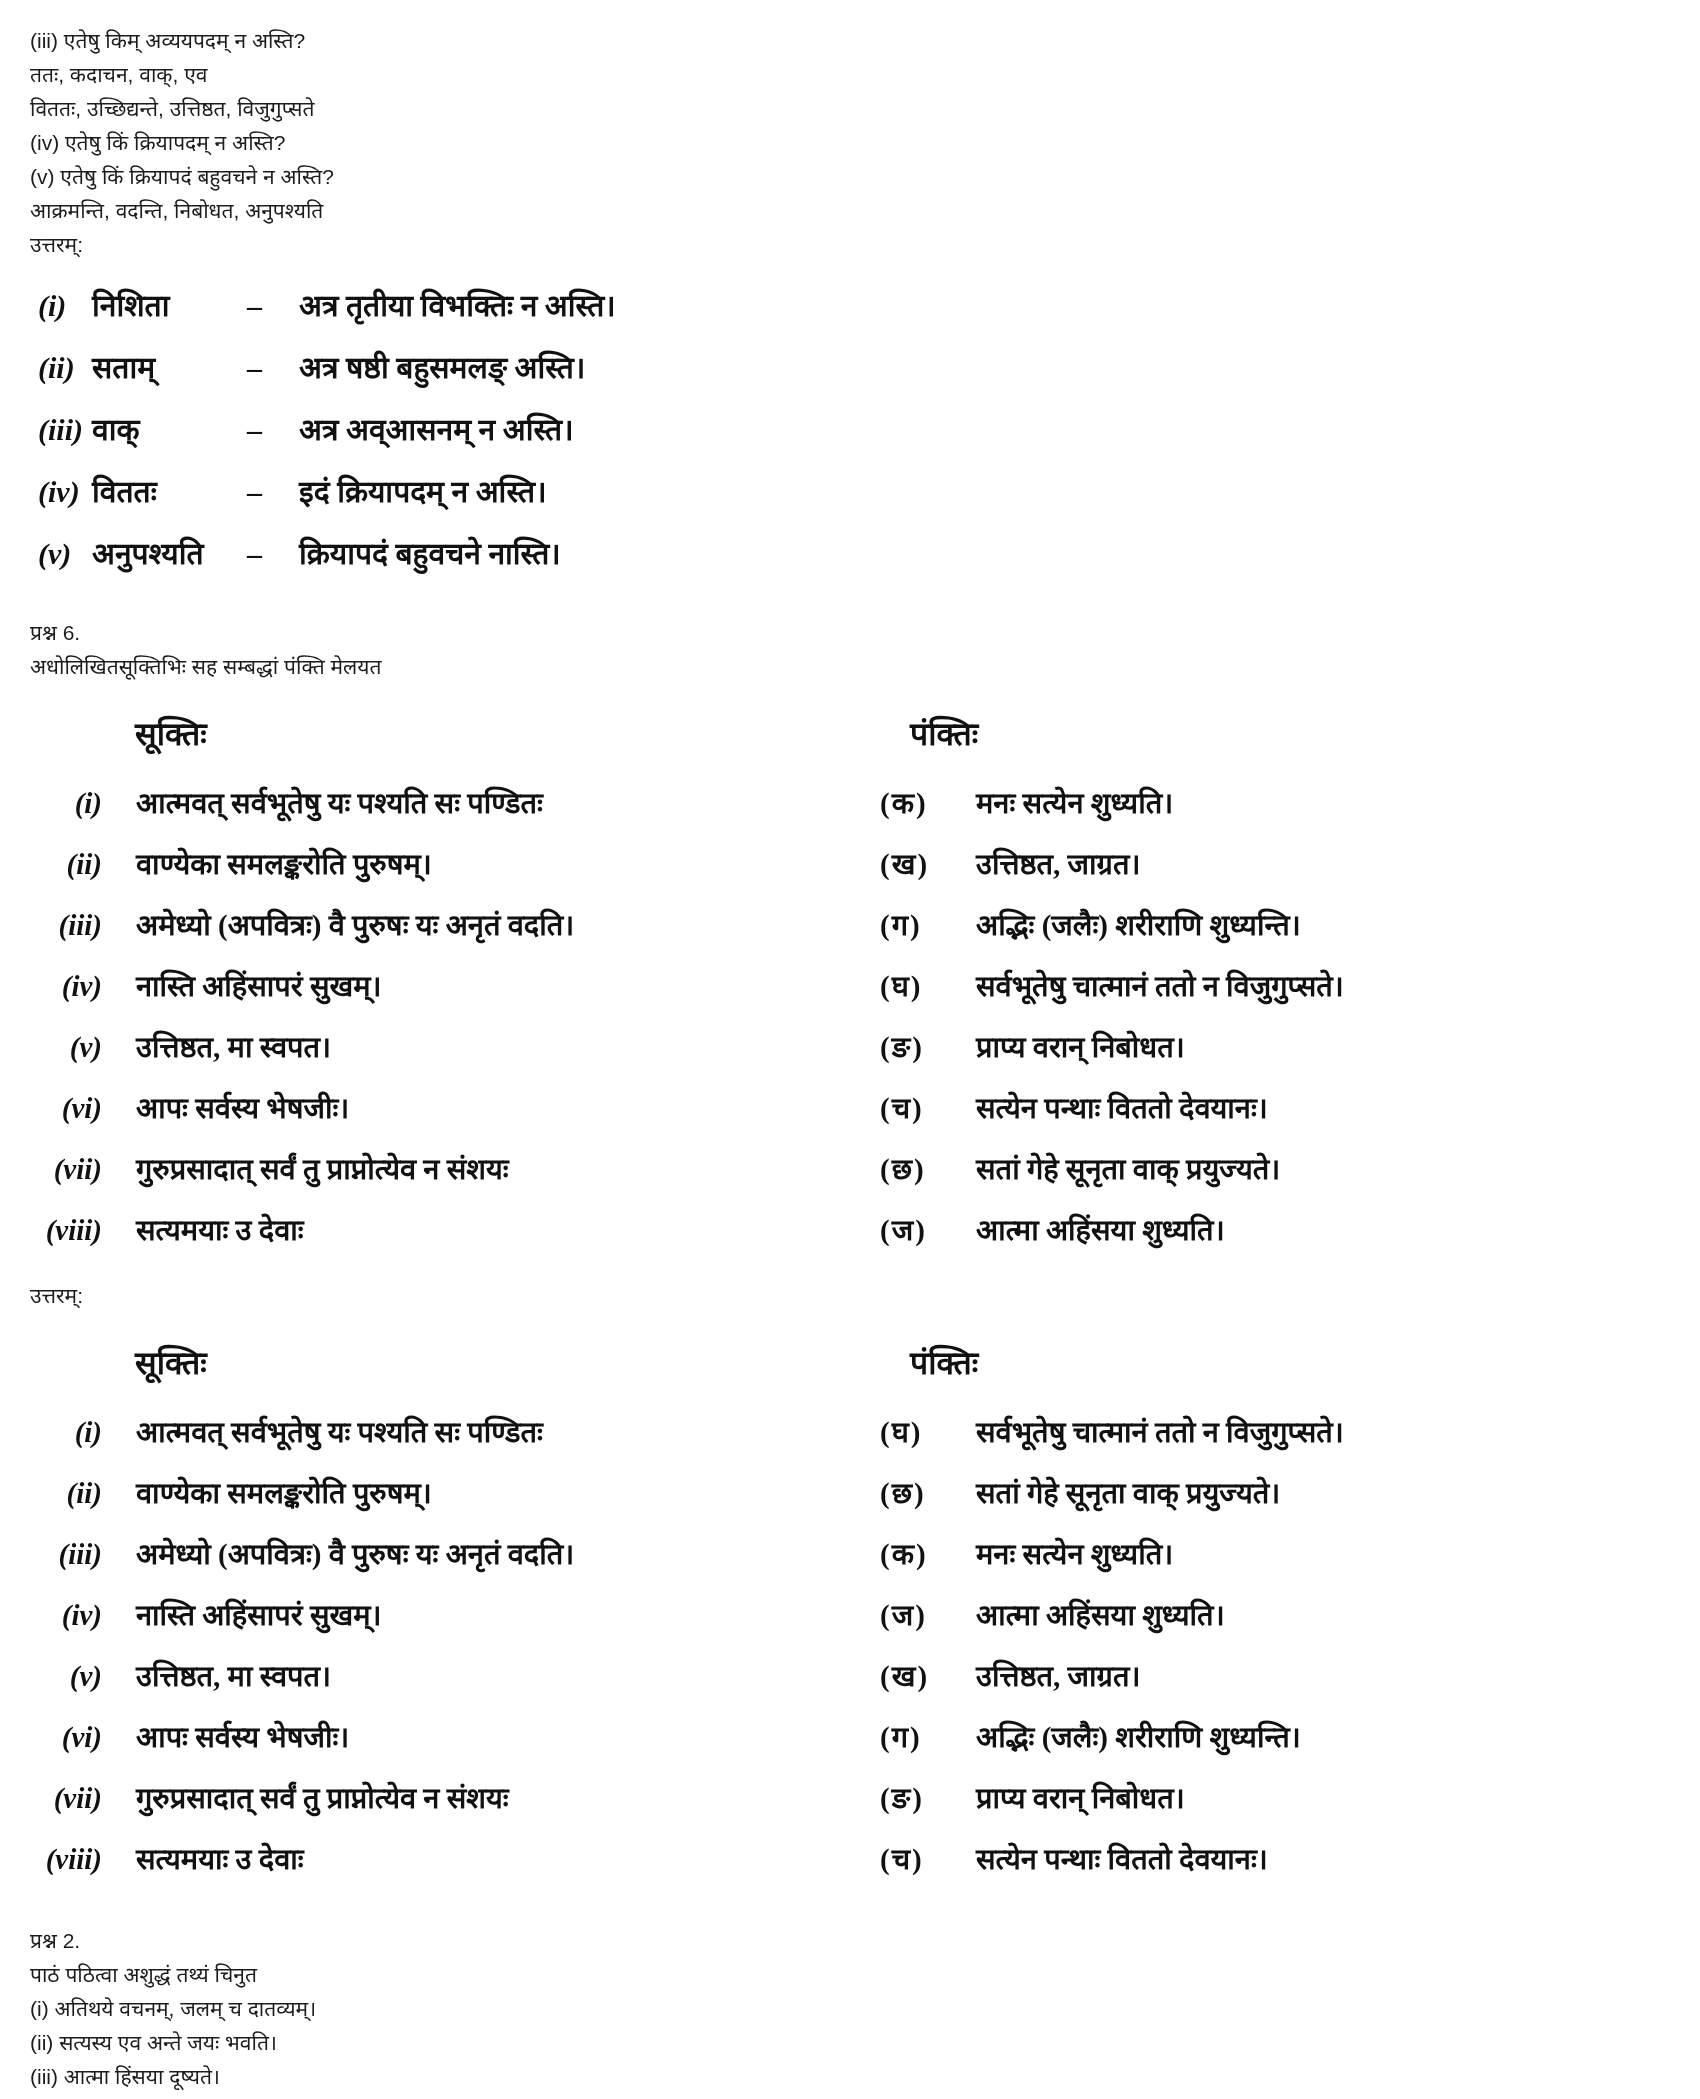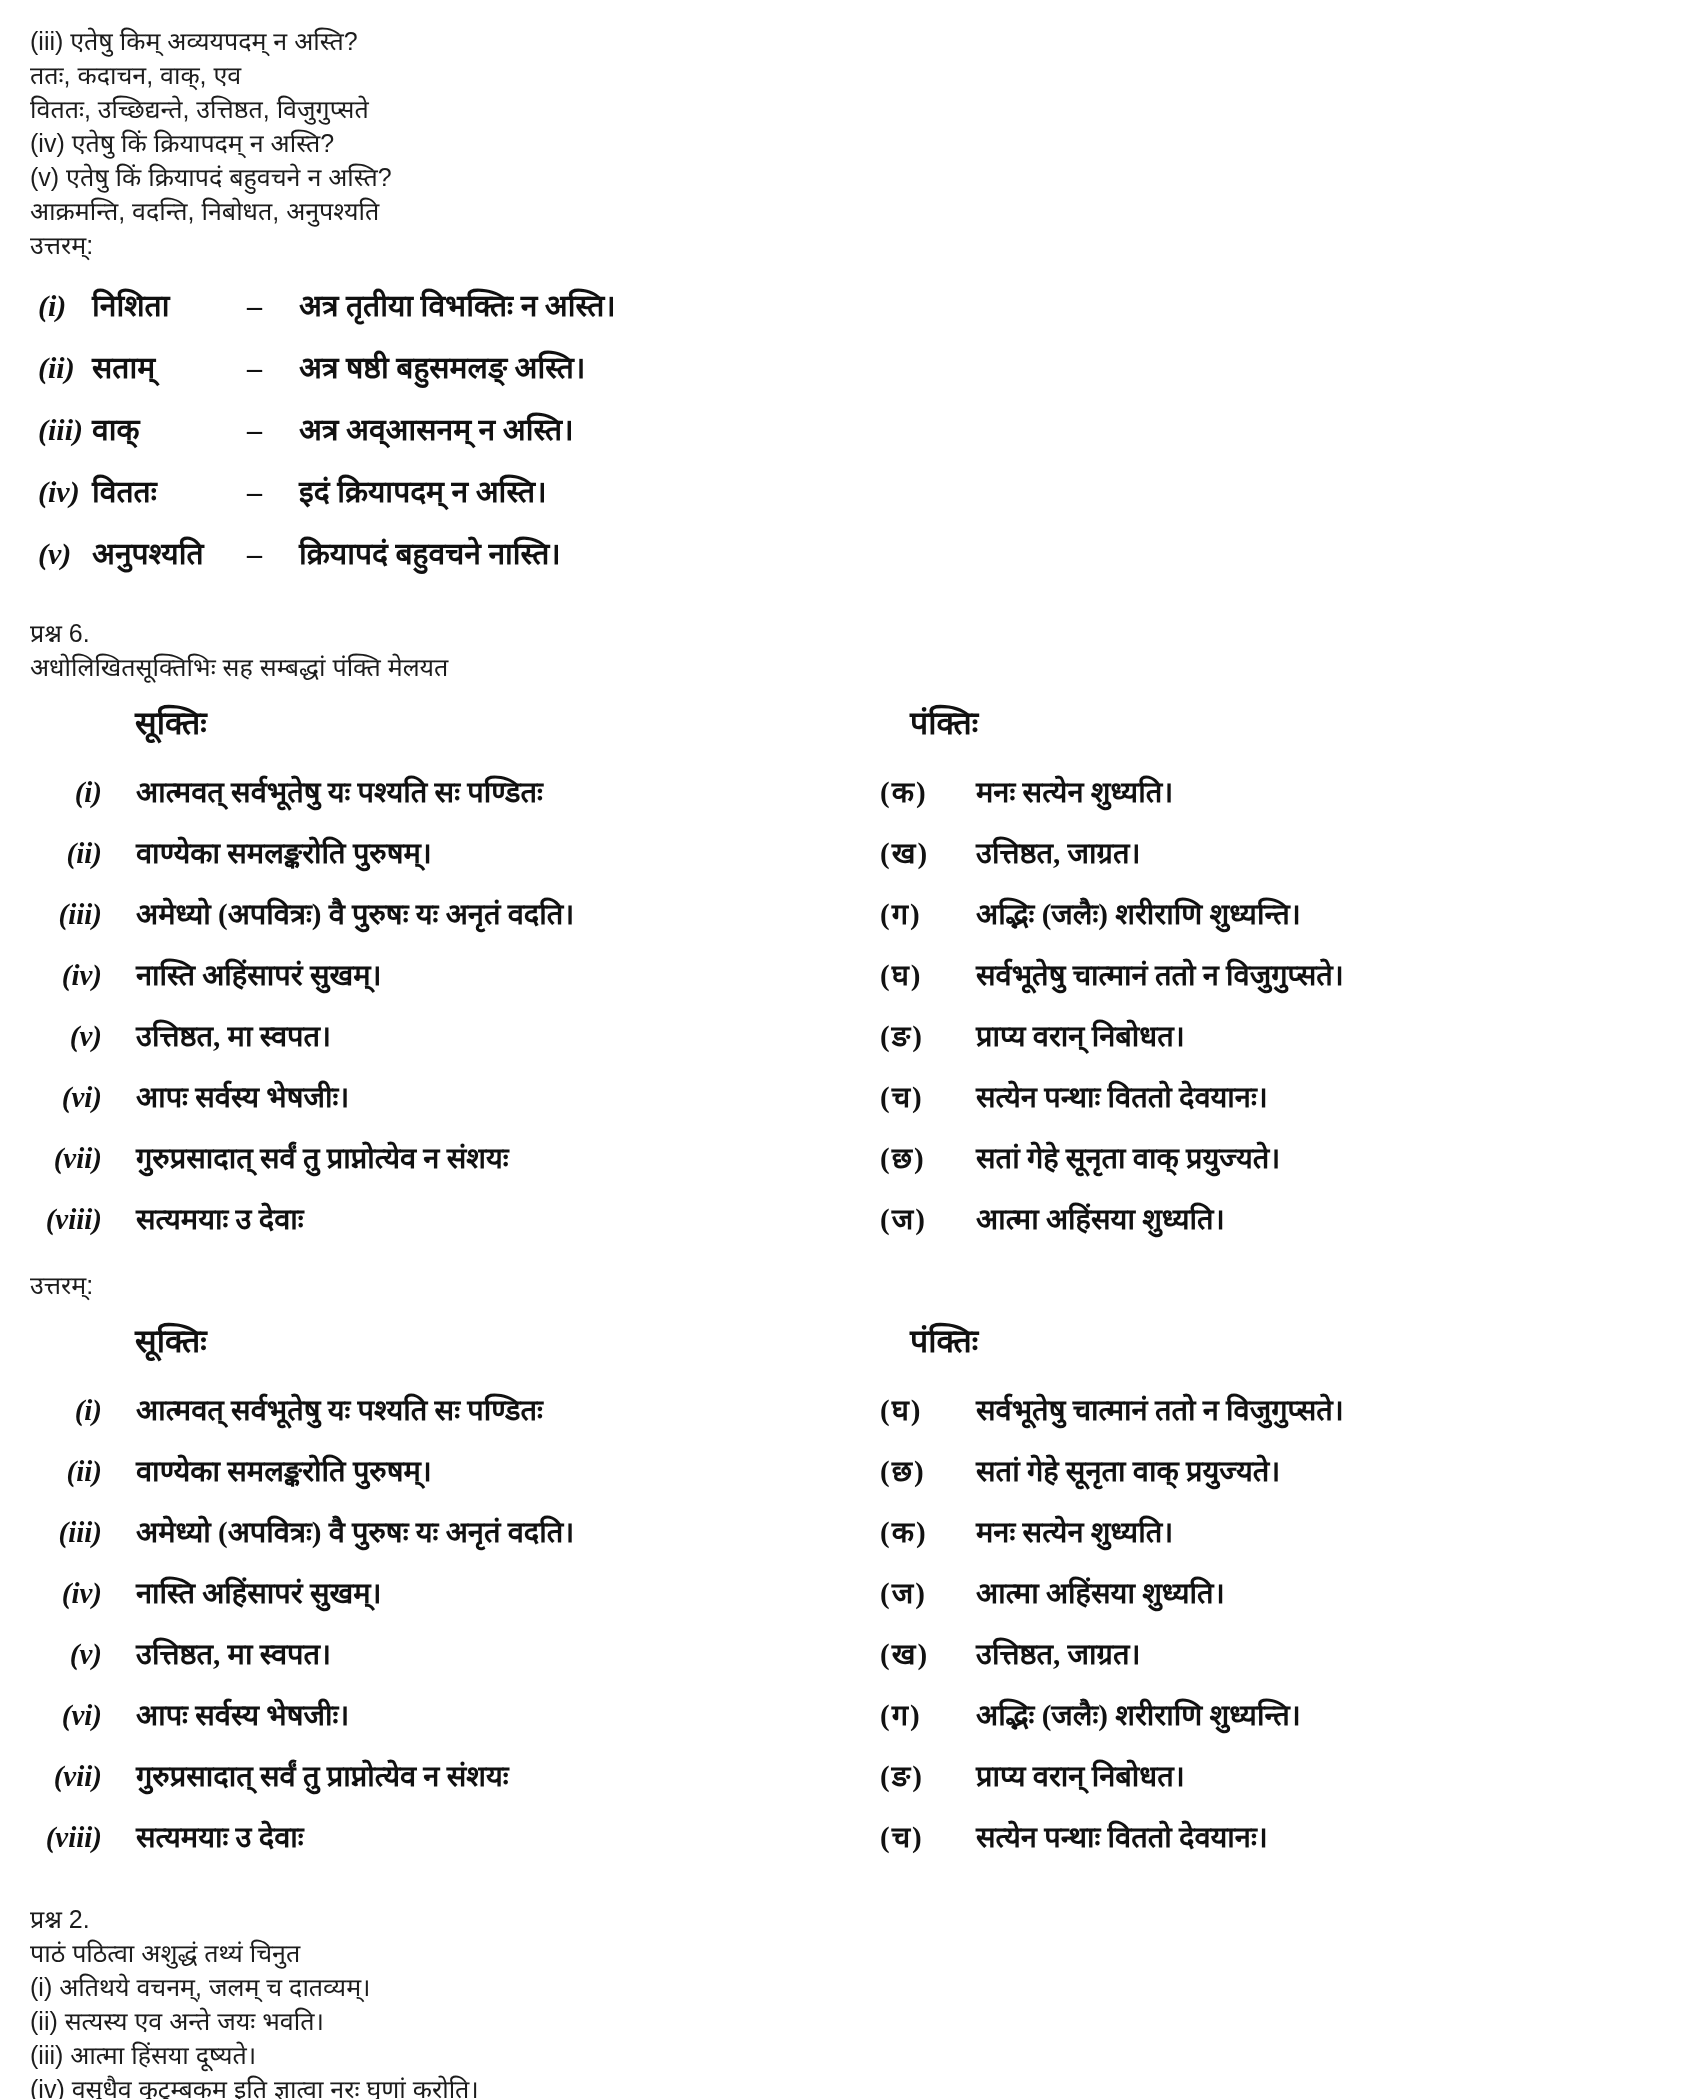--- a/index.html
+++ b/index.html
@@ -5,42 +5,42 @@
   html,body{margin:0;padding:0;background:#ffffff;}
   body{
     width:1700px;height:2099px;
     color:#161616;
     font-family:"Liberation Sans", sans-serif;
     overflow:hidden;
   }
   .page{padding:24px 30px 0 30px;}
 
   
-  .plain{font-size:25px;line-height:34px;font-weight:400;color:#1c1c1c;}
+  .plain{font-size:21px;line-height:34px;font-weight:400;color:#1c1c1c;}
 
   
   .ans-list{margin-top:14px;}
   .ans-row{
     display:grid;
     grid-template-columns:62px 155px 48px 1fr;
     align-items:baseline;
     height:40px;
     margin-top:22px;
     font-family:"Liberation Serif", serif;
     font-weight:700;
     font-size:30px;
     color:#111;
   }
   .ans-row .num{font-style:italic;text-align:left;padding-left:8px;}
   .ans-row .dash{text-align:left;}
   .ans-row .expl{padding-left:4px;}
 
   
   .q6{margin-top:44px;}
-  .match-head{position:relative;height:50px;margin-top:16px;}
+  .match-head{position:relative;height:50px;margin-top:27px;}
   .match-head .hl{position:absolute;left:105px;top:0;}
   .match-head .hr{position:absolute;left:880px;top:0;}
   .match-head span{
     font-family:"Liberation Serif", serif;
     font-weight:700;font-size:32px;color:#111;
   }
   .match-list{margin-top:8px;}
   .match-row{
     display:grid;
     grid-template-columns:78px 762px 100px 1fr;

